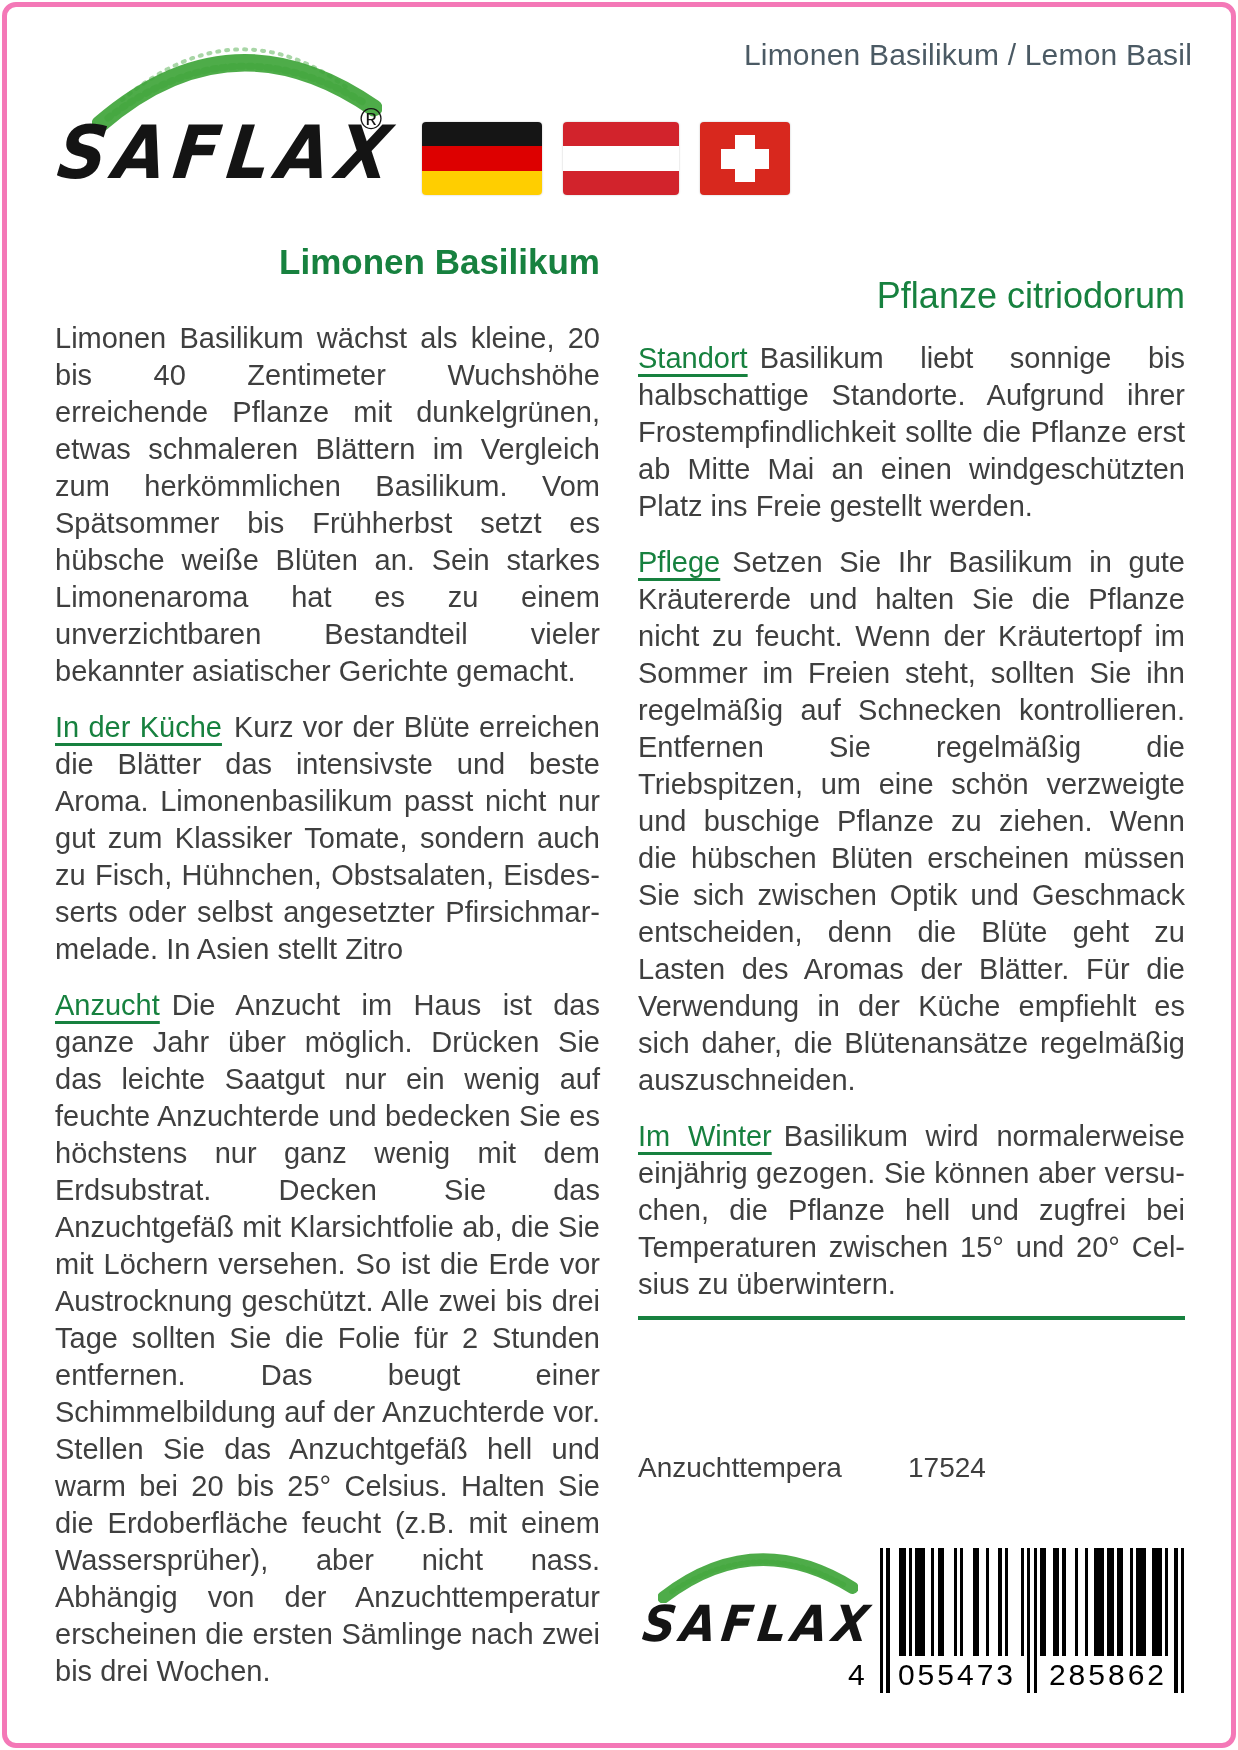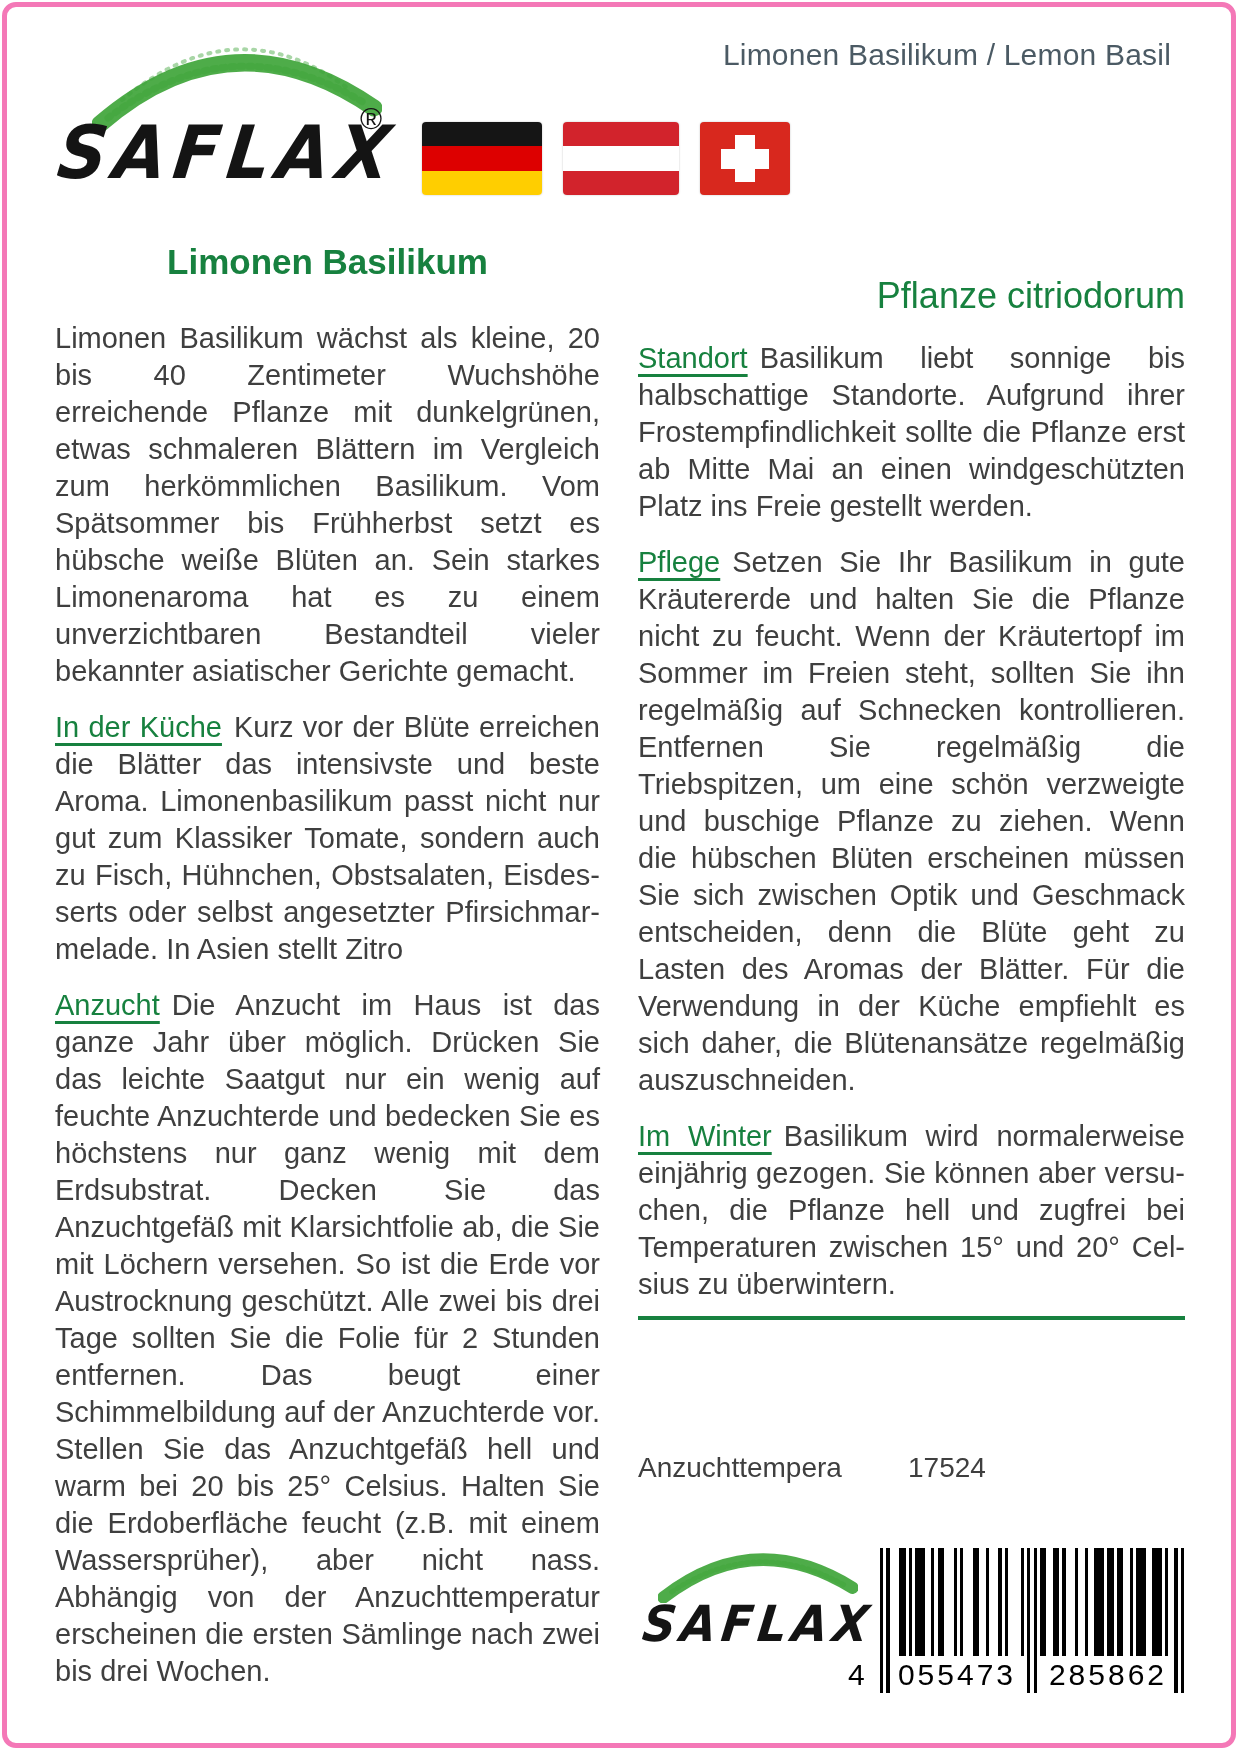--- a/index.html
+++ b/index.html
@@ -16,21 +16,21 @@
     background:#ffffff;
     font-family:"Liberation Sans", sans-serif;
     color:var(--body);
   }
   .frame{
     position:absolute;inset:2px;border:5px solid var(--pink);
     border-radius:14px;pointer-events:none;z-index:50;
   }
   
   .header-title{
-    position:absolute;top:38px;right:67px;
+    position:absolute;top:38px;right:46px;
     font-size:30px;color:var(--slate);letter-spacing:0.2px;
   }
   
   .logo-top{position:absolute;left:52px;top:30px;width:330px;height:170px;}
   .logo-top svg{position:absolute;left:40px;top:8px;}
   .logo-word{
     position:absolute;left:2px;top:92px;
     font-family:"DejaVu Sans", sans-serif;
     font-style:italic;font-weight:bold;
     font-size:68px;line-height:1;color:#141414;
@@ -62,21 +62,21 @@
   .flag-ch{width:90px;background:#d8281e;}
   .flag-ch .cv{position:absolute;left:35px;top:13px;width:20px;height:47px;background:#fff;}
   .flag-ch .ch{position:absolute;left:21px;top:26.5px;width:48px;height:20px;background:#fff;}
   
   .col{position:absolute;font-size:29px;line-height:37px;text-align:justify;}
   .col p{margin:0 0 19px 0;}
   .col-left{left:55px;top:243px;width:545px;}
   .col-right{left:638px;top:276px;width:547px;}
   .product-title{
     font-size:35px;line-height:1.1;font-weight:bold;color:var(--green);
-    margin:0 0 38px 0;text-align:center;
+    margin:0 0 38px 0;text-align:right;
   }
   .latin-name{
     font-size:36px;line-height:1.1;color:var(--green);
     margin:0 0 24px 0;text-align:right;font-weight:normal;
   }
   .sec-h{
     color:var(--green);font-weight:normal;
     text-decoration:underline;
     text-decoration-thickness:3px;
     text-underline-offset:6px;

